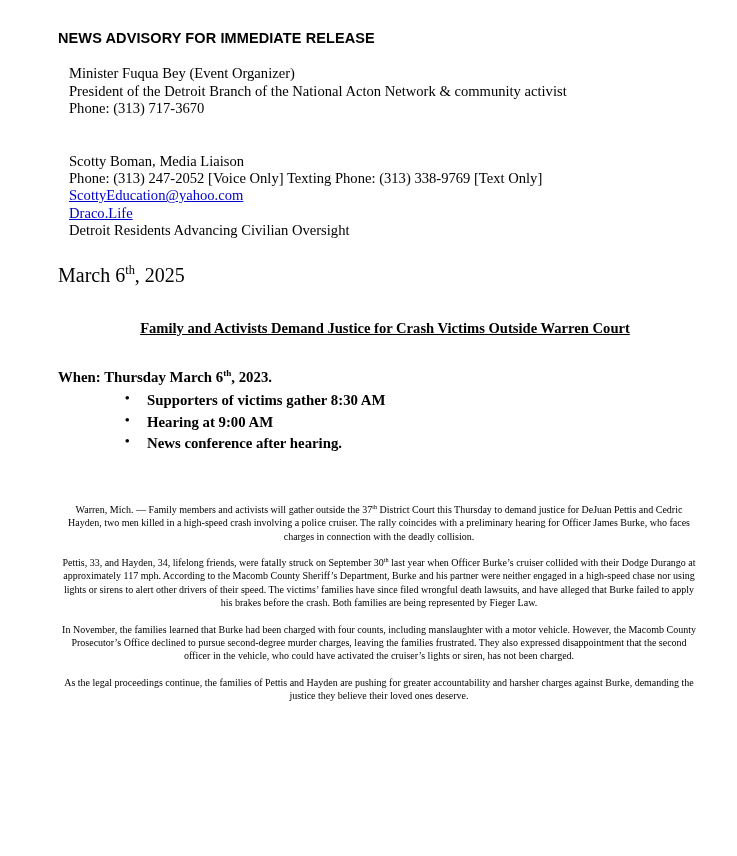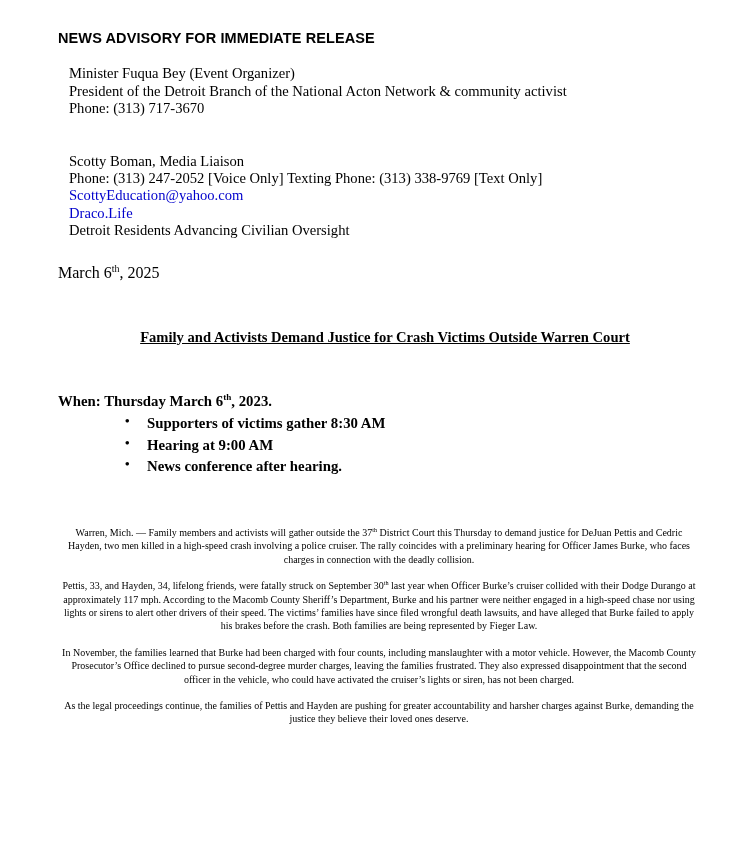--- a/index.html
+++ b/index.html
@@ -44,35 +44,36 @@
     margin: 11px;
   }
   .contact-block .line { white-space: nowrap; }
   .spacer-sm { height: 14px; }
   .spacer-md { height: 20px; }
   .spacer-lg { height: 30px; }
 
   a.doc-link,
   .doc-link {
     color: #0000cc;
+    text-decoration: underline;
     cursor: pointer;
   }
 
   .date-line {
-    font-size: 16px;
+    font-size: 20px;
     line-height: 1.18;
     margin: 0;
   }
 
   
   .advisory-headline {
     text-align: center;
     font-weight: bold;
     font-size: 14.6px;
-    margin: 16px;
+    margin: 2px;
     line-height: 1.2;
   }
   .advisory-headline .u {
     text-decoration: underline;
   }
 
   
   .when-line,
   .where-line {
     font-weight: bold;

